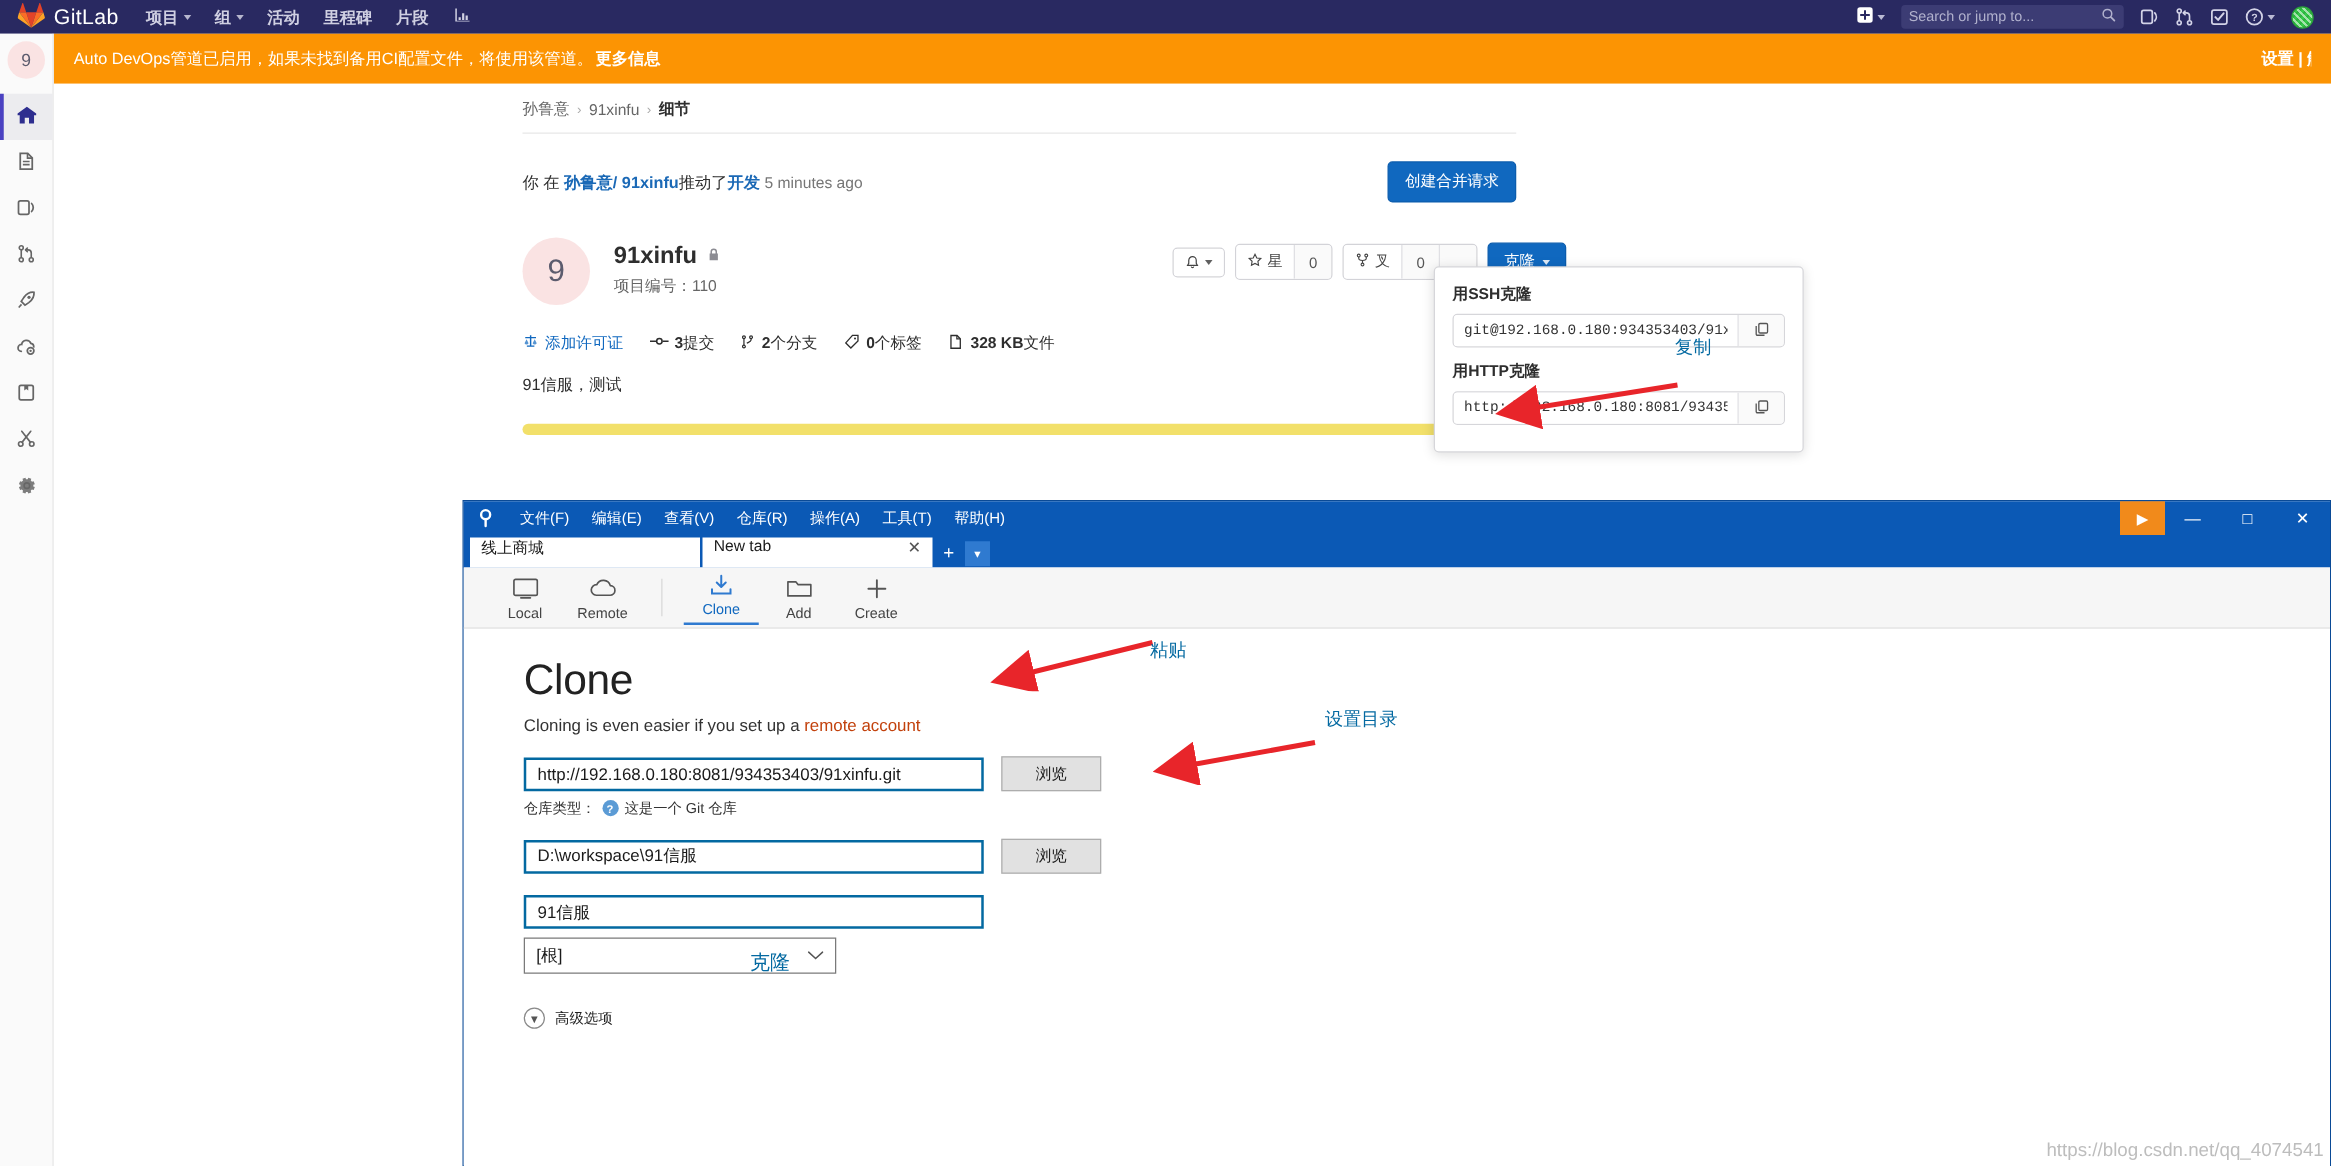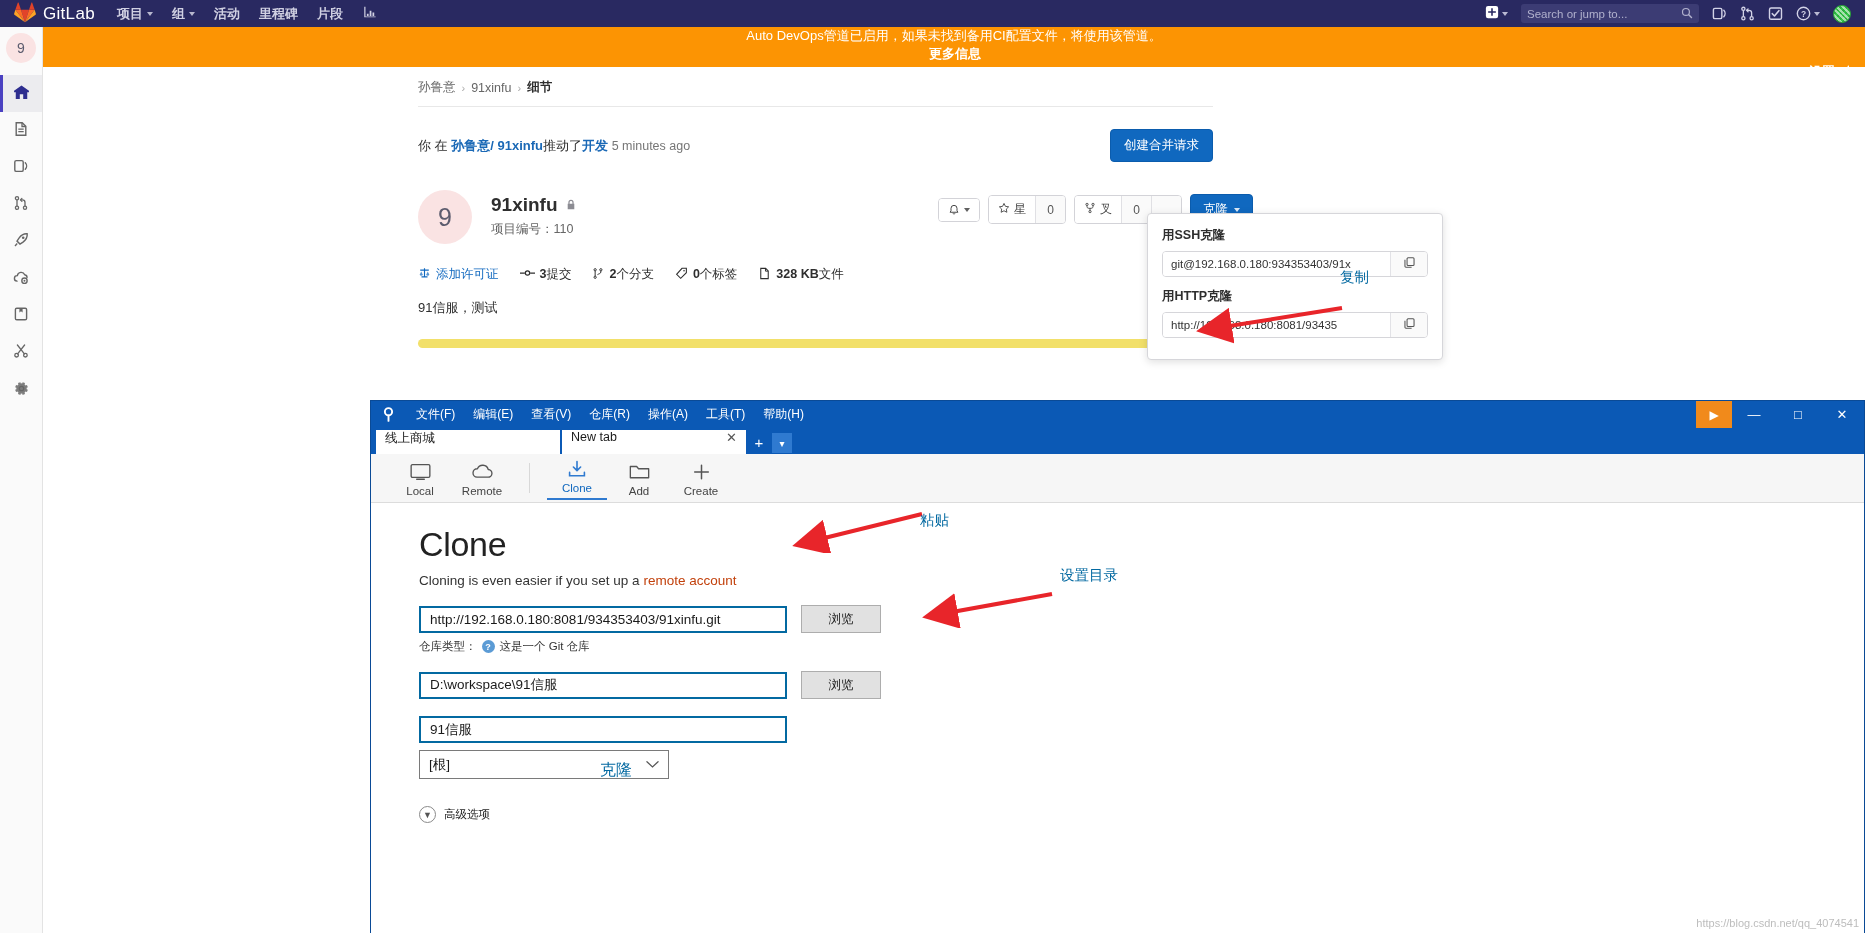--- a/index.html
+++ b/index.html
@@ -42,21 +42,21 @@
     background-image:
       repeating-linear-gradient(45deg, rgba(255,255,255,.55) 0 2px, transparent 2px 4px),
       repeating-linear-gradient(-45deg, rgba(0,0,0,.12) 0 2px, transparent 2px 4px);
     border:1px solid #2aa13a;
   }
 
   
   #gl-banner {
     position:absolute; left:43px; top:27px; width:1822px; height:40px;
     background:#fc9403; color:#fff; display:flex; align-items:center;
-    font-size:13px; padding:0 16px;flex-direction:column;
+    font-size:13px; padding:0 16px;
   }
   #gl-banner .btxt { font-weight:400; }
   #gl-banner .b-actions { margin-left:auto; font-weight:700; white-space:nowrap;
     overflow:hidden; width:40px; text-align:left;}
 
   
   #gl-sidebar {
     position:absolute; left:0; top:27px; width:43px; height:906px;
     background:#fafafa; border-right:1px solid #e3e3e3;
   }
@@ -124,21 +124,21 @@
   #clone-pop {
     position:absolute; left:1104px; top:146px; width:296px;
     background:#fff; border:1px solid #d6d6da; border-radius:4px;
     box-shadow:0 2px 9px rgba(0,0,0,.13); padding:13px 14px 10px 14px;
     z-index:20;
   }
   .pop-label { font-size:12.5px; font-weight:700; color:#2e2e2e; margin-bottom:7px; }
   .pop-field { display:flex; border:1px solid #d6d6da; border-radius:4px; overflow:hidden; margin-bottom:11px; }
   .pop-field input {
     flex:1; border:0; outline:0; padding:6px 8px; font-size:11.5px;
-    font-family:Liberation Sans, sans-serif; color:#333; background:#fff;
+    font-family:Liberation Mono, monospace; color:#333; background:#fff;
     min-width:0;
   }
   .pop-copy {
     width:37px; border-left:1px solid #e2e2e6; background:#fafafa;
     display:flex;align-items:center;justify-content:center; cursor:pointer; color:#555;
   }
 
   
   #git-win {
     position:absolute; left:370px; top:400px; width:1495px; height:533px;
@@ -210,21 +210,21 @@
   .adv-row { display:flex; align-items:center; gap:8px; margin-top:27px; font-size:11.5px; color:#222; cursor:pointer;}
   .adv-circle {
     width:17px;height:17px;border-radius:50%;border:1px solid #8a8a8a;color:#555;
     display:flex;align-items:center;justify-content:center; font-size:9px;
   }
 
   
   .anno { position:absolute; color:#0369a1; font-size:14.5px; font-weight:400; z-index:40; }
   .arrow-svg { position:absolute; z-index:39; }
 
-  #wm { position:absolute; right:6px; bottom:4px; font-size:11px; color:#bdbdbd; z-index:50;}
+  #wm { position:absolute; right:6px; bottom:4px; font-size:15px; color:#bdbdbd; z-index:50;}
 </style>
 </head>
 <body>
 
 <div id="gl-topbar">
   <div class="gl-logo-wrap">
     <span>
       <svg width="22" height="21" viewBox="0 0 36 34" aria-hidden="true">
         <path fill="#e24329" d="M18 33L24.6 12.7H11.4z"></path>
         <path fill="#fc6d26" d="M18 33L11.4 12.7H2.2z"></path>

